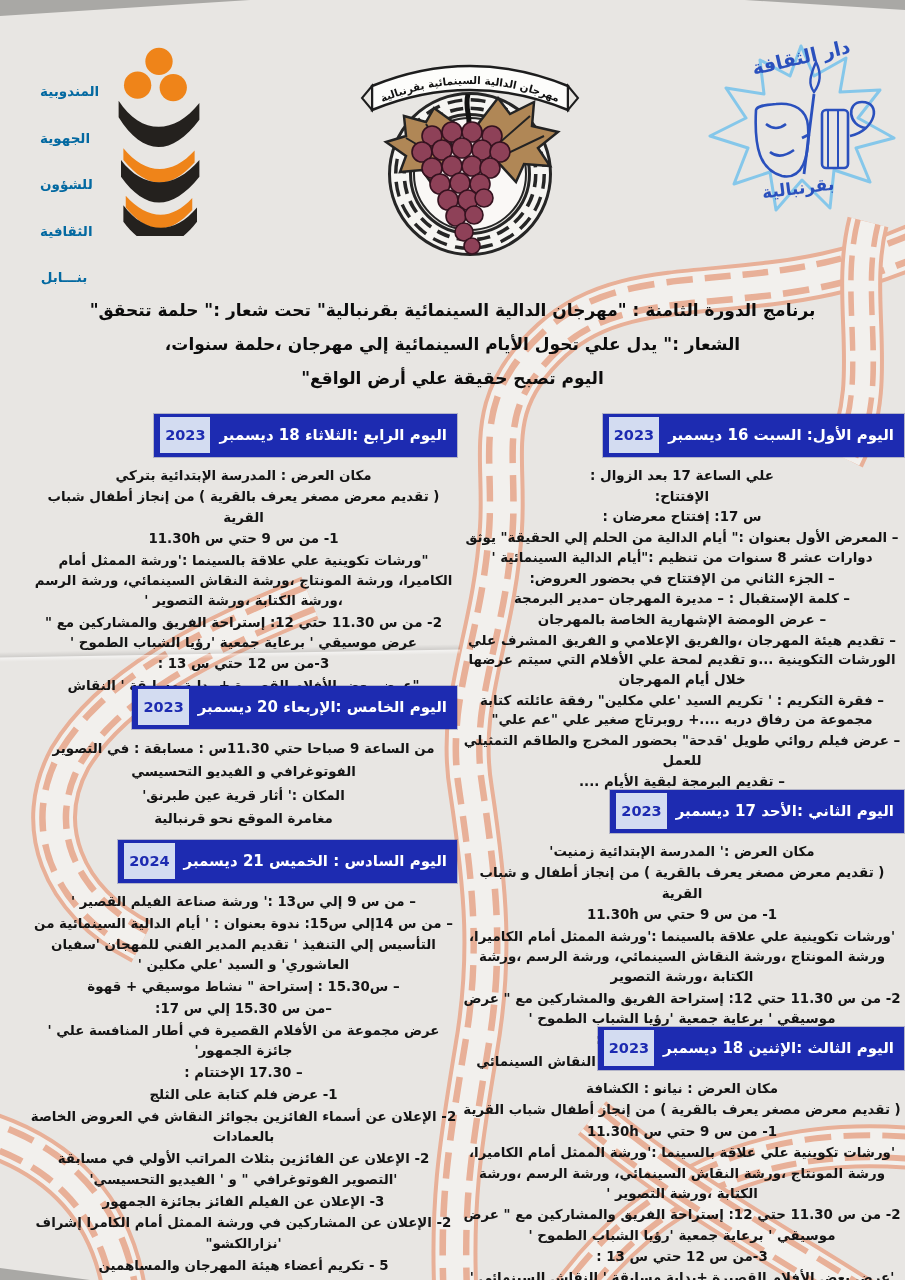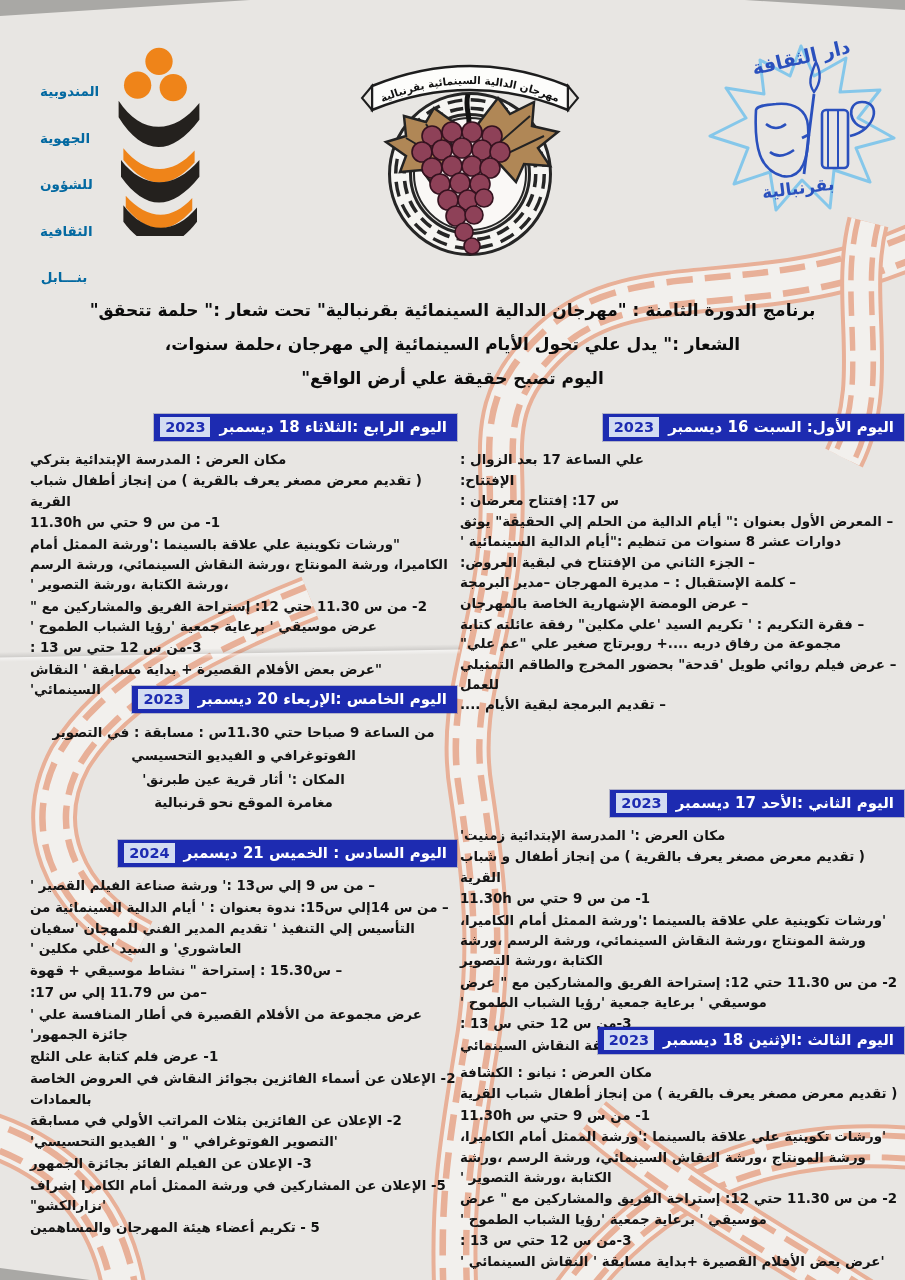--- a/index.html
+++ b/index.html
@@ -50,23 +50,23 @@
   #day1{left:460px;top:414px;width:444px;}
   #day2{left:460px;top:790px;width:444px;}
   #day3{left:460px;top:1027px;width:444px;}
   #day4{left:30px;top:414px;width:427px;}
   #day5{left:30px;top:686px;width:427px;}
   #day6{left:30px;top:840px;width:427px;}
 
   .day-header{display:flex;align-items:center;gap:9px;width:fit-content;margin-left:auto;margin-right:0;
     background:#1d2bb1;color:#ffffff;padding:3px 10px 4px 6px;font-size:15px;font-weight:bold;
     box-shadow:0 0 0 1px rgba(20,30,120,0.25);}
-  .day-year{background:#d3dcf1;color:#1d2bb1;padding:0 5px;font-size:14.5px;font-weight:bold;line-height:20px;}
-
-  .day-body{margin-top:9px;text-align:left;font-size:13.4px;font-weight:bold;color:#141414;line-height:1.52;}
+  .day-year{background:#d3dcf1;color:#1d2bb1;padding:8px 5px;font-size:14.5px;font-weight:bold;line-height:20px;}
+
+  .day-body{margin-top:9px;text-align:center;font-size:13.4px;font-weight:bold;color:#141414;line-height:1.52;}
   .day-body p{margin:0 0 1px 0;}
   #day5 .day-body{text-align:center;line-height:1.7;}
   #day1 .day-body{line-height:1.47;}
   #day6 .day-body{line-height:1.55;}
 </style>
 </head>
 <body>
 
 <div class="poster">
 
@@ -227,23 +227,24 @@
   <section class="day" id="day1">
     <div class="day-header">
       <span>اليوم الأول:  السبت 16 ديسمبر</span>
       <span class="day-year">2023</span>
     </div>
     <div class="day-body">
         <p>علي الساعة 17 بعد الزوال :</p>
         <p>الإفتتاح:</p>
         <p>س 17: إفتتاح معرضان :</p>
         <p>– المعرض الأول  بعنوان :" أيام الدالية من الحلم إلي الحقيقة"  يوثق دوارات عشر 8 سنوات من تنظيم :"أيام الدالية السينمائية '</p>
-        <p>– الجزء الثاني من الإفتتاح في لبقية العروض:</p>
+        <p>– الجزء الثاني من الإفتتاح في بحضور العروض:</p>
         <p>– كلمة الإستقبال : – مديرة المهرجان –مدير البرمجة</p>
         <p>– عرض الومضة الإشهارية الخاصة بالمهرجان</p>
+        <p>– تقديم هيئة المهرجان ،والفريق الإعلامي و الفريق المشرف علي الورشات التكوينية ...و تقديم لمحة علي الأفلام التي سيتم عرضها خلال أيام المهرجان</p>
         <p>– فقرة التكريم : ' تكريم السيد  'علي مكلين" رفقة  عائلته كتابة مجموعة من رفاق دربه  ....+ روبرتاج صغير علي  "عم علي"</p>
         <p>– عرض فيلم روائي طويل 'قدحة" بحضور المخرج والطاقم التمثيلي  للعمل</p>
         <p>– تقديم البرمجة لبقية الأيام ....</p>
       </div>
   </section>
 
   <section class="day" id="day2">
     <div class="day-header">
       <span>اليوم الثاني :الأحد 17 ديسمبر</span>
       <span class="day-year">2023</span>
@@ -305,24 +306,25 @@
 
   <section class="day" id="day6">
     <div class="day-header">
       <span>اليوم السادس : الخميس  21 ديسمبر</span>
       <span class="day-year">2024</span>
     </div>
     <div class="day-body">
         <p>– من س 9 إلي س13 :' ورشة صناعة الفيلم القصير '</p>
         <p>– من س 14إلي س15: ندوة  بعنوان : ' أيام الدالية السينمائية  من التأسيس إلي التنفيذ ' تقديم  المدير الفني للمهجان  'سفيان العاشوري' و  السيد  'علي مكلين '</p>
         <p>– س15.30 : إستراحة " نشاط موسيقي  + قهوة</p>
-        <p>–من  س 11.79 إلي س 17:</p>
+        <p>–من  س 15.30 إلي س 17:</p>
         <p>عرض مجموعة من الأفلام القصيرة في أطار المنافسة علي '  جائزة الجمهور'</p>
+        <p>– 17.30 الإختتام :</p>
         <p>1- عرض فلم كتابة على الثلج</p>
         <p>2- الإعلان عن أسماء الفائزين بجوائز النقاش في العروض الخاصة بالعمادات</p>
         <p>2- الإعلان عن الفائزين بثلاث المراتب  الأولي في مسابقة 'التصوير الفوتوغرافي " و ' الفيديو التحسيسي'</p>
         <p>3- الإعلان عن الفيلم الفائز بجائزة الجمهور</p>
-        <p>5- الإعلان عن المشاركين في ورشة الممثل أمام الكامرا إشراف 'نزارالكشو"</p>
+        <p>2- الإعلان عن المشاركين في ورشة الممثل أمام الكامرا إشراف 'نزارالكشو"</p>
         <p>5 - تكريم أعضاء هيئة المهرجان والمساهمين</p>
       </div>
   </section>
 
 </div>
 
 </body></html>

